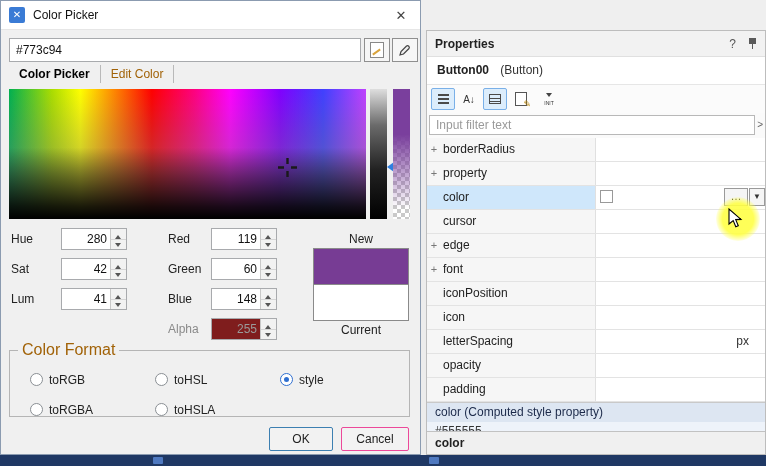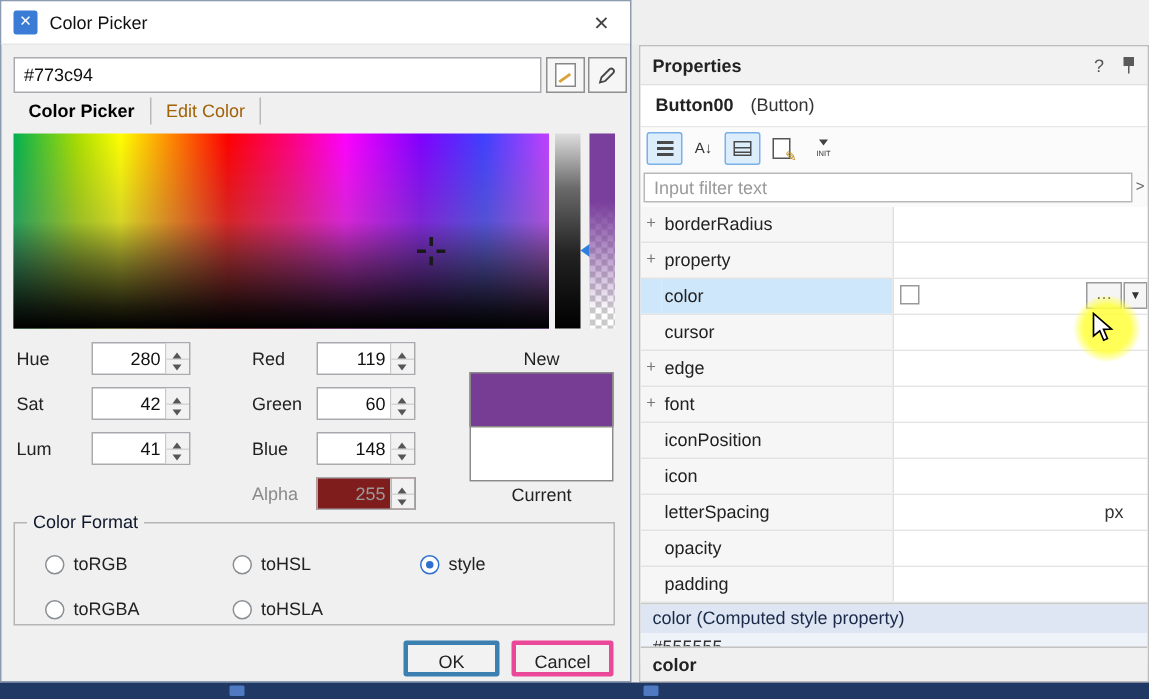--- a/index.html
+++ b/index.html
@@ -50,27 +50,27 @@
   .sb.up{border-bottom:1px solid #d5d5d5}
   .sb.up::after{content:"";position:absolute;left:4px;top:3px;border:3px solid transparent;border-bottom:4px solid #565656}
   .sb.down::after{content:"";position:absolute;left:4px;top:3px;border:3px solid transparent;border-top:4px solid #565656}
   .spin.disabled{background:#7f1d1d}
   .spin.disabled input{color:#9a9a9a}
 
   .swatch{position:absolute;left:312px;width:96px;height:37px;border:1px solid #8a8a8a;box-sizing:border-box}
   .swlabel{position:absolute;left:312px;width:96px;text-align:center;color:#222}
 
   #fmt-group{position:absolute;left:8px;top:340px;width:401px;height:76px;border:1px solid #b5b5b5;margin:0;padding:0;box-sizing:border-box}
-  #fmt-group legend{font-size:12px;margin-left:8px;padding:0 4px;color:#0f172a}
-  .opt{position:absolute;display:flex;align-items:flex-end;cursor:default}
+  #fmt-group legend{font-size:16px;margin-left:8px;padding:0 4px;color:#a16207}
+  .opt{position:absolute;display:flex;align-items:flex-start;cursor:default}
   .radio{display:inline-block;width:13px;height:13px;border:1px solid #8a8f94;border-radius:50%;background:#fff;margin-right:6px;position:relative;box-sizing:border-box}
   .radio.sel{border-color:#2f6fd0}
   .radio.sel::after{content:"";position:absolute;left:3px;top:3px;width:5px;height:5px;border-radius:50%;background:#2f6fd0}
 
-  .dbtn{position:absolute;top:426px;height:24px;background:#f2f2f2;border:3px solid #ec4899;text-align:center;line-height:22px;box-sizing:border-box;border-radius:2px}
+  .dbtn{position:absolute;top:426px;height:24px;background:#f2f2f2;border:1px solid #ec4899;text-align:center;line-height:22px;box-sizing:border-box;border-radius:2px}
   #ok-btn{left:268px;width:64px;border-color:#3c7fb1}
   #cancel-btn{left:340px;width:68px}
 
   
   #panel{left:426px;top:30px;width:340px;height:425px;border:1px solid #bdbdbd;background:#fff;box-sizing:border-box;overflow:hidden}
   #phead{height:25px;display:flex;align-items:center;padding:0 8px;background:#f2f2f2;border-bottom:1px solid #e0e0e0}
   #phead .ttl{font-weight:bold;color:#222}
   #phead .help{margin-left:auto;color:#555}
   .pin{width:9px;height:13px;position:relative;margin-left:12px}
   .pin::before{content:"";position:absolute;left:1px;top:1px;width:7px;height:6px;background:#5a5a5a}

